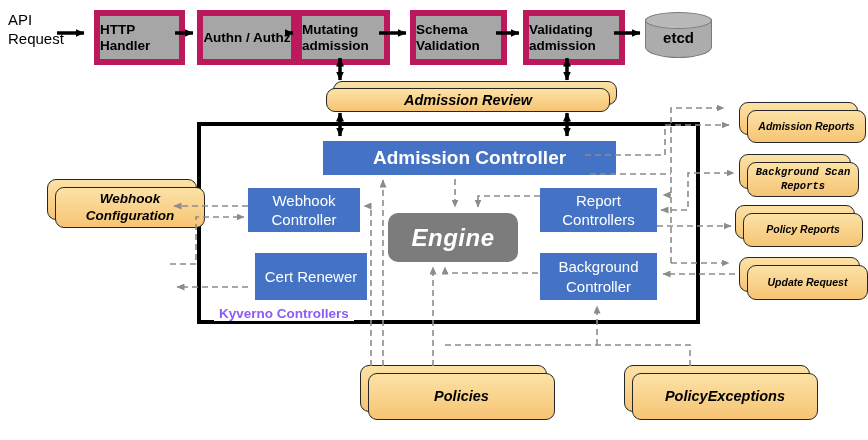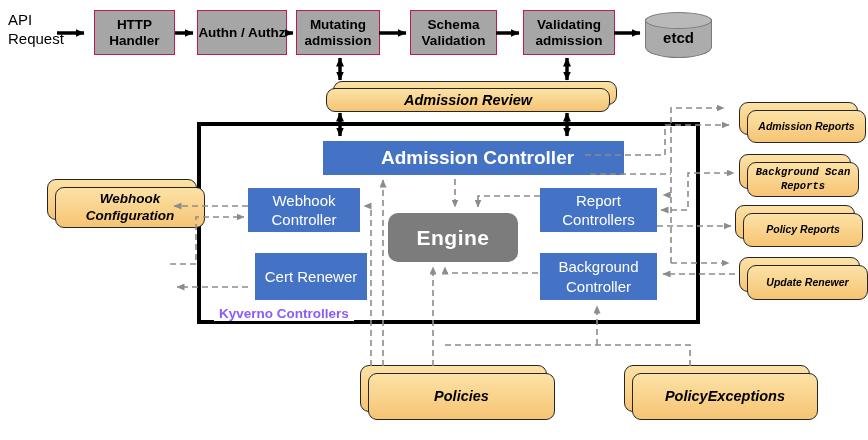--- a/index.html
+++ b/index.html
@@ -2,22 +2,22 @@
 <html><head>
 <meta charset="utf-8">
 <style>
   html,body{margin:0;padding:0;background:#fff;}
   .canvas{
     position:relative;width:868px;height:440px;background:#fff;
     font-family:"Liberation Sans",sans-serif;overflow:hidden;color:#000;
   }
   
   .stage{
-    position:absolute;background:#A6A6A6;border:1px solid #be185d;
-    display:flex;align-items:center;justify-content:center;text-align:center;
+    position:absolute;background:#A6A6A6;border:6px solid #be185d;
+    display:flex;align-items:center;justify-content:center;text-align:left;
     font-weight:bold;font-size:13.5px;line-height:1.12;color:#000;
   }
   .api-label{position:absolute;left:8px;top:11px;width:58px;font-size:15px;line-height:1.25;}
   
   .cyl{position:absolute;left:645px;top:12px;width:67px;height:46px;}
   .cyl .body{position:absolute;left:0;right:0;top:7px;bottom:0;background:#ACACAC;
     border:1.5px solid #7a7a7a;border-top:none;border-radius:0 0 50% 50%/0 0 11px 11px;}
   .cyl .top{position:absolute;left:0;right:0;top:0;height:15px;background:#B9B9B9;
     border:1.5px solid #7a7a7a;border-radius:50%;}
   .cyl .txt{position:absolute;left:0;right:0;top:17px;text-align:center;font-weight:bold;font-size:15px;}
@@ -28,21 +28,21 @@
   
   .blue{
     position:absolute;background:#4472C4;color:#fff;z-index:2;
     display:flex;align-items:center;justify-content:center;text-align:center;
     font-size:15px;line-height:1.3;
   }
   .ac{font-size:19px;font-weight:bold;}
   .engine{
     position:absolute;background:#7C7C7C;color:#fff;z-index:2;border-radius:10px;
     display:flex;align-items:center;justify-content:center;
-    font-size:21px;font-weight:bold;letter-spacing:.5px;
+    font-size:24px;font-weight:bold;letter-spacing:.5px;font-style:italic;
   }
   
   .stack{position:absolute;z-index:2;padding-left:38px;}
   .stack .layer{
     position:absolute;left:0;top:0;width:100%;height:100%;
     border:1.5px solid #262626;border-radius:9px;
     background:linear-gradient(180deg,#FCE2A6 0%,#F6C474 100%);
     box-sizing:border-box;
   }
   .stack .back{transform:translate(-8px,-8px);}
@@ -75,21 +75,21 @@
   <div class="stack shift-right fs-lg" style="left:326px;top:88px;width:246px;height:24px;">
     <div class="layer back"></div>
     <div class="layer front">
         <span>Admission Review</span>
       </div>
   </div>
 
   <div class="frame"></div>
   <div class="frame-label">Kyverno Controllers</div>
 
-  <div class="blue ac" style="left:323px;top:141px;width:293px;height:34px;padding-left:8px;">Admission Controller</div>
+  <div class="blue ac" style="left:323px;top:141px;width:293px;height:34px;">Admission Controller</div>
   <div class="blue" style="left:248px;top:188px;width:112px;height:44px;">Webhook Controller</div>
   <div class="blue" style="left:540px;top:188px;width:117px;height:44px;">Report Controllers</div>
   <div class="blue" style="left:255px;top:253px;width:112px;height:47px;">Cert Renewer</div>
   <div class="blue" style="left:540px;top:253px;width:117px;height:47px;">Background Controller</div>
   <div class="engine" style="left:388px;top:213px;width:130px;height:49px;">Engine</div>
 
   <div class="stack fs-md" style="left:55px;top:187px;width:112px;height:41px;">
     <div class="layer back"></div>
     <div class="layer front">
         <span>Webhook Configuration</span>
@@ -110,21 +110,21 @@
   </div>
   <div class="stack fs-sm" style="left:743px;top:213px;width:82px;height:34px;">
     <div class="layer back"></div>
     <div class="layer front">
         <span>Policy Reports</span>
       </div>
   </div>
   <div class="stack fs-sm" style="left:747px;top:265px;width:83px;height:35px;">
     <div class="layer back"></div>
     <div class="layer front">
-        <span>Update Renewer</span>
+        <span>Update Request</span>
       </div>
   </div>
 
   <div class="stack fs-lg" style="left:368px;top:373px;width:149px;height:47px;">
     <div class="layer back"></div>
     <div class="layer front">
         <span>Policies</span>
       </div>
   </div>
   <div class="stack fs-lg" style="left:632px;top:373px;width:148px;height:47px;">

